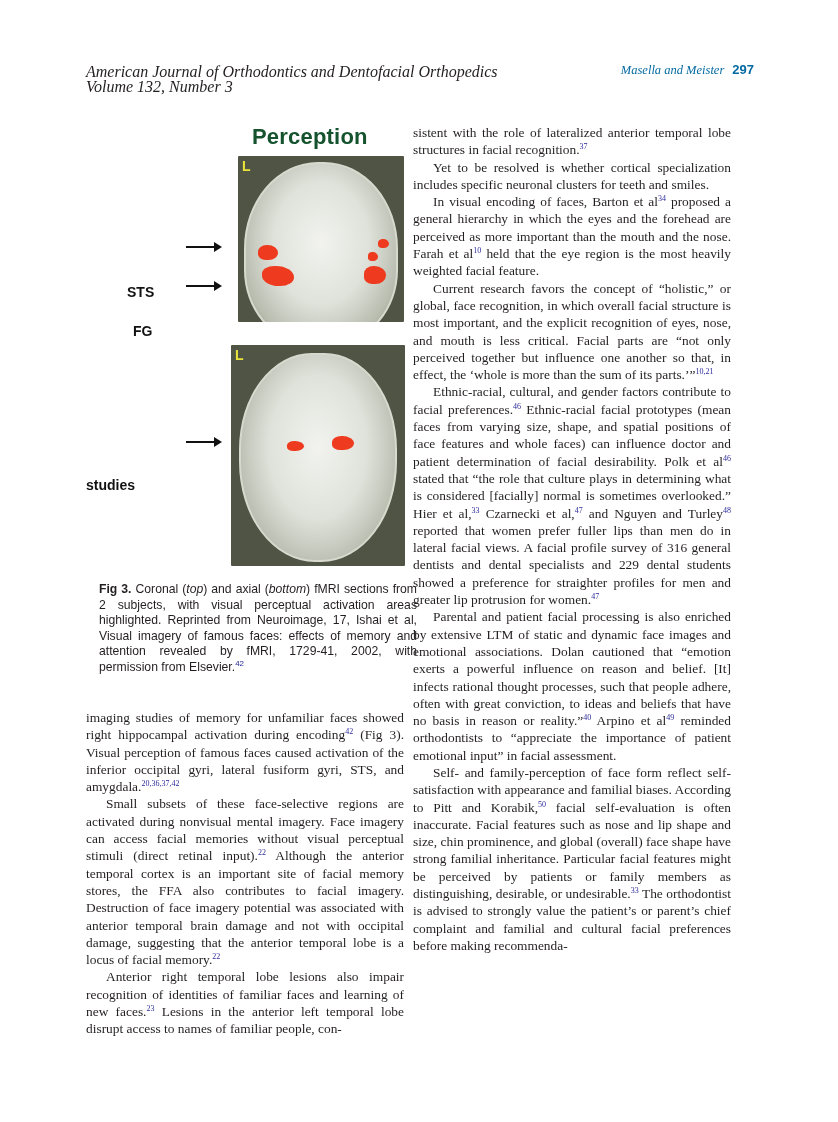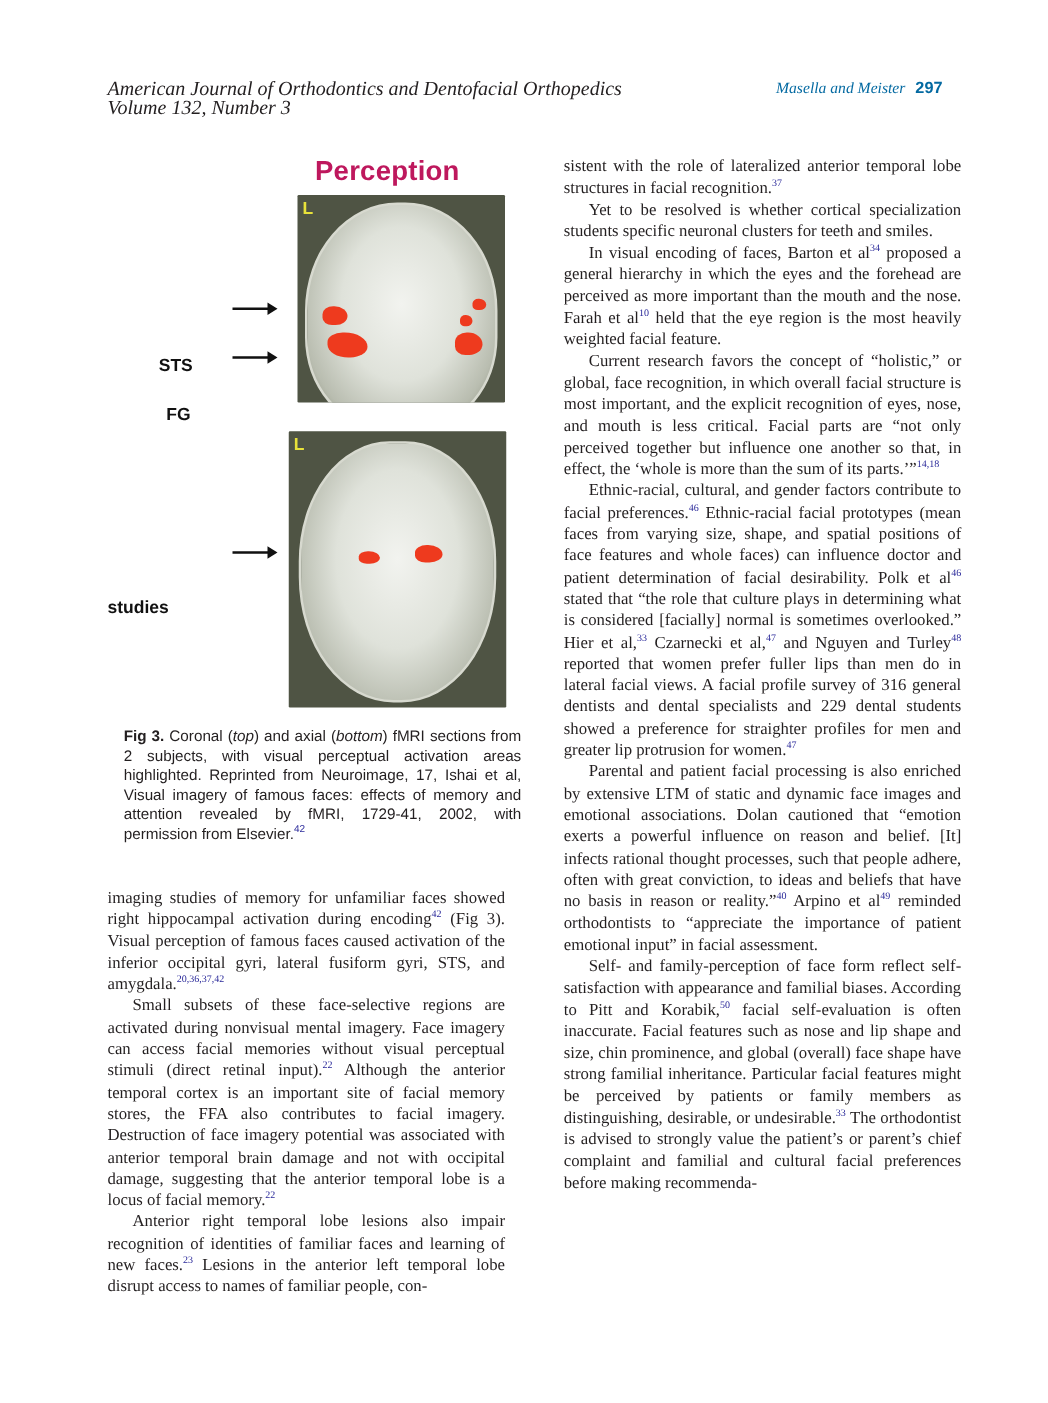--- a/index.html
+++ b/index.html
@@ -2,40 +2,40 @@
 <html><head>
 <meta charset="utf-8">
 <style>
   html, body { margin:0; padding:0; background:#fff; }
   body { width:838px; height:1122px; position:relative; overflow:hidden; color:#231f20; }
   .hdr-left { position:absolute; left:86px; top:64px; font-family:"Liberation Serif", serif; font-style:italic; font-size:16px; line-height:15px; color:#231f20; }
   .hdr-right { position:absolute; right:84px; top:62px; font-family:"Liberation Serif", serif; font-style:italic; font-size:12.5px; color:#0369a1; }
   .hdr-right .pg { font-family:"Liberation Sans", sans-serif; font-style:normal; font-weight:bold; font-size:13px; margin-left:8px; }
 
   .figure { position:absolute; left:86px; top:120px; width:336px; height:460px; }
-  .fig-title { position:absolute; left:166px; top:4px; font-family:"Liberation Sans", sans-serif; font-weight:bold; font-size:22px; color:#be185d; letter-spacing:0.2px; }
+  .fig-title { position:absolute; left:166px; top:4px; font-family:"Liberation Sans", sans-serif; font-weight:bold; font-size:22px; color:#14532d; letter-spacing:0.2px; }
   .scan { position:absolute; border-radius:1px; overflow:hidden; background:#4f5444; }
   .scan-top { left:152px; top:36px; width:166px; height:166px; }
   .scan-bot { left:145px; top:225px; width:174px; height:221px; }
   .scan .brain { position:absolute; background:radial-gradient(ellipse at 50% 45%, #f2f3ef 0%, #dfe2da 45%, #b9bdb0 75%, #8d917f 92%); border:2px solid #d7d9cf; }
   .scan-top .brain { left:6px; top:6px; width:150px; height:176px; border-radius:48% 48% 40% 40%; }
   .scan-bot .brain { left:8px; top:8px; width:154px; height:205px; border-radius:46% 46% 48% 48%; }
   .lmark { position:absolute; left:4px; top:2px; font-family:"Liberation Sans", sans-serif; font-weight:bold; font-size:14px; color:#e8e23a; }
   .blob { position:absolute; background:#ee3a1e; border-radius:45% 55% 50% 40%; }
   .fig-label { position:absolute; font-family:"Liberation Sans", sans-serif; font-weight:bold; font-size:14px; color:#111;margin-top:46px; }
   .arrow { position:absolute; height:2px; background:#111; }
   .arrow::after { content:""; position:absolute; right:-2px; top:-4px; border-left:8px solid #111; border-top:5px solid transparent; border-bottom:5px solid transparent; }
 
   .caption { position:absolute; left:86px; top:582px; width:318px; font-family:"Liberation Sans", sans-serif; font-size:12.2px; line-height:15.6px; color:#231f20; text-align:justify;margin-left:13px; }
   .caption b { font-weight:bold; }
   .caption sup, .body sup { font-size:8px; color:#2b2a9a; vertical-align:super; line-height:0; }
 
   .col { position:absolute; font-family:"Liberation Serif", serif; font-size:13.4px; line-height:17.3px; color:#231f20; text-align:justify; }
   .col-left { left:86px; top:709px; width:318px; }
-  .col-right { left:451px; top:124px; width:318px; }
+  .col-right { left:413px; top:124px; width:318px; }
   .col p { margin:0; text-indent:0; }
   .col p.ind { text-indent:20px; }
   .section-head { font-family:"Liberation Sans", sans-serif; font-size:12.6px; font-weight:bold; letter-spacing:0.2px; margin:9px 0 6px 0; color:#231f20; }
 </style>
 </head>
 <body>
 
 <div class="hdr-left">
   <div>American Journal of Orthodontics and Dentofacial Orthopedics</div>
   <div>Volume 132, Number 3</div>
@@ -78,19 +78,19 @@
 </div>
 
 <div class="col col-left body">
   <p><span>imaging studies of memory for unfamiliar faces showed right hippocampal activation during encoding</span><sup>42</sup><span> (Fig 3). Visual perception of famous faces caused activation of the inferior occipital gyri, lateral fusiform gyri, STS, and amygdala.</span><sup>20,36,37,42</sup></p>
   <p class="ind"><span>Small subsets of these face-selective regions are activated during nonvisual mental imagery. Face imagery can access facial memories without visual perceptual stimuli (direct retinal input).</span><sup>22</sup><span> Although the anterior temporal cortex is an important site of facial memory stores, the FFA also contributes to facial imagery. Destruction of face imagery potential was associated with anterior temporal brain damage and not with occipital damage, suggesting that the anterior temporal lobe is a locus of facial memory.</span><sup>22</sup></p>
   <p class="ind"><span>Anterior right temporal lobe lesions also impair recognition of identities of familiar faces and learning of new faces.</span><sup>23</sup><span> Lesions in the anterior left temporal lobe disrupt access to names of familiar people, con-</span></p>
 </div>
 
 <div class="col col-right body">
   <p><span>sistent with the role of lateralized anterior temporal lobe structures in facial recognition.</span><sup>37</sup></p>
-  <p class="ind">Yet to be resolved is whether cortical specialization students specific neuronal clusters for teeth and smiles.</p>
+  <p class="ind">Yet to be resolved is whether cortical specialization includes specific neuronal clusters for teeth and smiles.</p>
   <p class="ind"><span>In visual encoding of faces, Barton et al</span><sup>34</sup><span> proposed a general hierarchy in which the eyes and the forehead are perceived as more important than the mouth and the nose. Farah et al</span><sup>10</sup><span> held that the eye region is the most heavily weighted facial feature.</span></p>
-  <p class="ind"><span>Current research favors the concept of “holistic,” or global, face recognition, in which overall facial structure is most important, and the explicit recognition of eyes, nose, and mouth is less critical. Facial parts are “not only perceived together but influence one another so that, in effect, the ‘whole is more than the sum of its parts.’”</span><sup>14,18</sup></p>
+  <p class="ind"><span>Current research favors the concept of “holistic,” or global, face recognition, in which overall facial structure is most important, and the explicit recognition of eyes, nose, and mouth is less critical. Facial parts are “not only perceived together but influence one another so that, in effect, the ‘whole is more than the sum of its parts.’”</span><sup>10,21</sup></p>
   <p class="ind"><span>Ethnic-racial, cultural, and gender factors contribute to facial preferences.</span><sup>46</sup><span> Ethnic-racial facial prototypes (mean faces from varying size, shape, and spatial positions of face features and whole faces) can influence doctor and patient determination of facial desirability. Polk et al</span><sup>46</sup><span> stated that “the role that culture plays in determining what is considered [facially] normal is sometimes overlooked.” Hier et al,</span><sup>33</sup><span> Czarnecki et al,</span><sup>47</sup><span> and Nguyen and Turley</span><sup>48</sup><span> reported that women prefer fuller lips than men do in lateral facial views. A facial profile survey of 316 general dentists and dental specialists and 229 dental students showed a preference for straighter profiles for men and greater lip protrusion for women.</span><sup>47</sup></p>
   <p class="ind"><span>Parental and patient facial processing is also enriched by extensive LTM of static and dynamic face images and emotional associations. Dolan cautioned that “emotion exerts a powerful influence on reason and belief. [It] infects rational thought processes, such that people adhere, often with great conviction, to ideas and beliefs that have no basis in reason or reality.”</span><sup>40</sup><span> Arpino et al</span><sup>49</sup><span> reminded orthodontists to “appreciate the importance of patient emotional input” in facial assessment.</span></p>
   <p class="ind"><span>Self- and family-perception of face form reflect self-satisfaction with appearance and familial biases. According to Pitt and Korabik,</span><sup>50</sup><span> facial self-evaluation is often inaccurate. Facial features such as nose and lip shape and size, chin prominence, and global (overall) face shape have strong familial inheritance. Particular facial features might be perceived by patients or family members as distinguishing, desirable, or undesirable.</span><sup>33</sup><span> The orthodontist is advised to strongly value the patient’s or parent’s chief complaint and familial and cultural facial preferences before making recommenda-</span></p>
 </div>
 
 </body></html>

